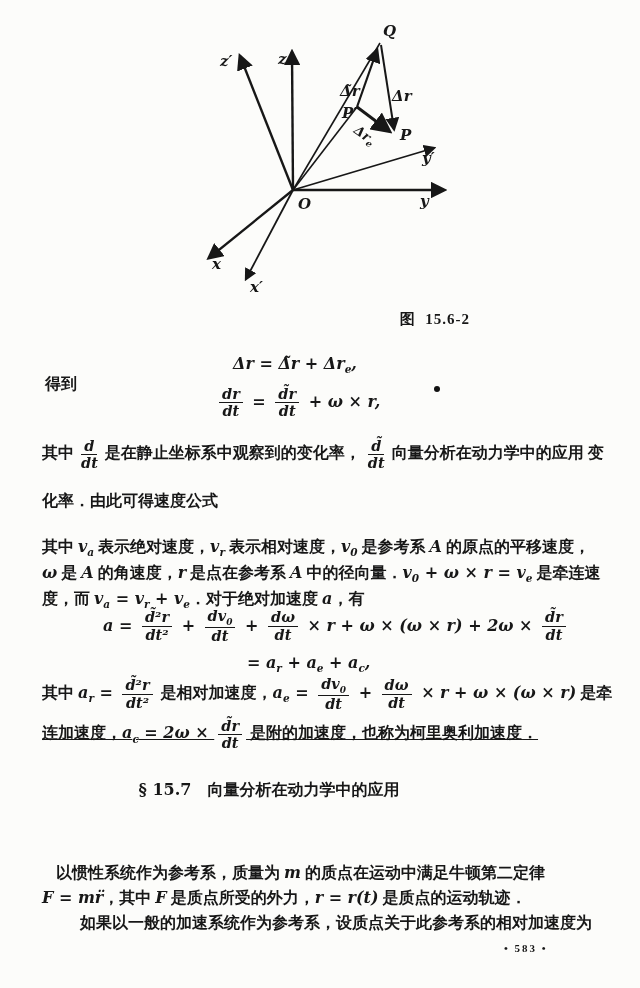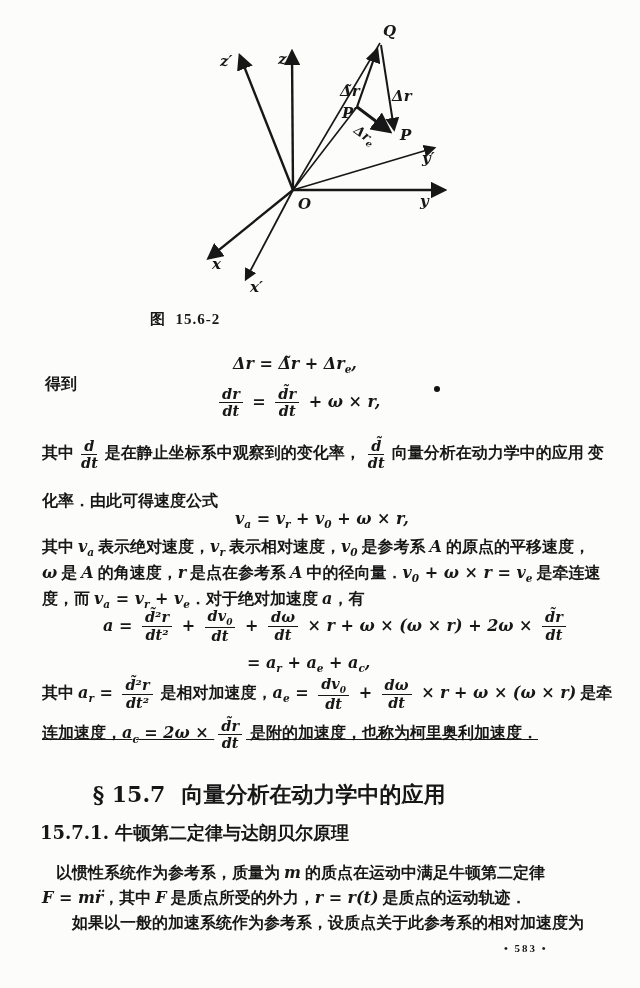--- a/index.html
+++ b/index.html
@@ -16,24 +16,24 @@
   .line{position:absolute;font-size:16px;white-space:nowrap;line-height:22px;}
   .eq{position:absolute;font-size:16px;white-space:nowrap;}
   .frac{
     display:inline-flex;flex-direction:column;align-items:center;
     vertical-align:middle;margin:0 4px;font-size:14.5px;line-height:1.12;
     font-family:"DejaVu Serif",serif;font-style:italic;font-weight:700;justify-content:center;
   }
   .frac .fn{border-bottom:1.5px solid #171717;padding:0 3px;}
   .frac .fd{padding:0 3px;}
   .frac sub{font-size:9px;}
-  .caption{position:absolute;left:150px;top:310px;width:320px;text-align:left;
+  .caption{position:absolute;left:150px;top:310px;width:320px;text-align:right;
     font-size:15px;font-weight:700;letter-spacing:1px;}
   .sec-head{position:absolute;top:780px;left:0;width:538px;text-align:center;
-    font-size:22px;font-weight:800;}
+    font-size:16px;font-weight:800;}
   .sec-head .num{margin-right:16px;font-family:"DejaVu Serif",serif;}
   .sub-head{position:absolute;top:821px;left:40px;font-size:18px;font-weight:700;}
   .sub-head .num{margin-right:6px;font-family:"DejaVu Serif",serif;font-weight:600;}
   .pageno{position:absolute;top:942px;left:504px;font-size:11px;font-weight:700;letter-spacing:2px;}
   .ink-dot{position:absolute;left:434px;top:386px;width:6px;height:6px;border-radius:50%;background:#111;}
   svg text{font-family:"DejaVu Serif",serif;font-style:italic;font-weight:700;font-size:15px;fill:#171717;}
   svg .small{font-size:13px;}
 </style>
 </head>
 <body>
@@ -93,21 +93,20 @@
 
   <div class="eq cn" style="left:42px;top:438px;"><span data-bind="para_rate.seg1">其中</span><span class="frac">
         <span class="fn" data-bind="para_rate.f1_num">d</span>
         <span class="fd" data-bind="para_rate.f1_den">dt</span>
       </span><span data-bind="para_rate.seg2">是在静止坐标系中观察到的变化率，</span><span class="frac">
         <span class="fn" data-bind="para_rate.f2_num">d̃</span>
         <span class="fd" data-bind="para_rate.f2_den">dt</span>
       </span><span data-bind="para_rate.seg3">向量分析在动力学中的应用 变</span></div>
   <div class="line cn" style="left:42px;top:490px;" data-bind="para_rate.line2">化率．由此可得速度公式</div>
 
-  <div class="eq m" style="left:235px;top:509px;"><span data-bind="eq_velocity.t1">v</span><sub data-bind="eq_velocity.s1">a</sub><span data-bind="eq_velocity.t2"> = v</span><sub data-bind="eq_velocity.s2">r</sub><span data-bind="eq_velocity.t3"> + v</span><sub data-bind="eq_velocity.s3">0</sub><span data-bind="eq_velocity.t4"> + ω × r,</span></div>
 
   <div class="line cn" style="left:42px;top:536px;"><span data-bind="para_velocity.l1.t1">其中 </span><span class="m" data-bind="para_velocity.l1.m1">v</span><sub data-bind="para_velocity.l1.s1">a</sub><span data-bind="para_velocity.l1.t2"> 表示绝对速度，</span><span class="m" data-bind="para_velocity.l1.m2">v</span><sub data-bind="para_velocity.l1.s2">r</sub><span data-bind="para_velocity.l1.t3"> 表示相对速度，</span><span class="m" data-bind="para_velocity.l1.m3">v</span><sub data-bind="para_velocity.l1.s3">0</sub><span data-bind="para_velocity.l1.t4"> 是参考系 </span><span class="m" data-bind="para_velocity.l1.m4">A</span><span data-bind="para_velocity.l1.t5"> 的原点的平移速度，</span></div>
   <div class="line cn" style="left:42px;top:562px;"><span class="m" data-bind="para_velocity.l2.m1">ω</span><span data-bind="para_velocity.l2.t1"> 是 </span><span class="m" data-bind="para_velocity.l2.m2">A</span><span data-bind="para_velocity.l2.t2"> 的角速度，</span><span class="m" data-bind="para_velocity.l2.m3">r</span><span data-bind="para_velocity.l2.t3"> 是点在参考系 </span><span class="m" data-bind="para_velocity.l2.m4">A</span><span data-bind="para_velocity.l2.t4"> 中的径向量．</span><span class="m" data-bind="para_velocity.l2.m5">v</span><sub data-bind="para_velocity.l2.s5">0</sub><span class="m" data-bind="para_velocity.l2.m6"> + ω × r = v</span><sub data-bind="para_velocity.l2.s6">e</sub><span data-bind="para_velocity.l2.t5"> 是牵连速</span></div>
   <div class="line cn" style="left:42px;top:588px;"><span data-bind="para_velocity.l3.t1">度，而 </span><span class="m" data-bind="para_velocity.l3.m1">v</span><sub data-bind="para_velocity.l3.s1">a</sub><span class="m" data-bind="para_velocity.l3.m2"> = v</span><sub data-bind="para_velocity.l3.s2">r</sub><span class="m" data-bind="para_velocity.l3.m3"> + v</span><sub data-bind="para_velocity.l3.s3">e</sub><span data-bind="para_velocity.l3.t2">．对于绝对加速度 </span><span class="m" data-bind="para_velocity.l3.m4">a</span><span data-bind="para_velocity.l3.t3">，有</span></div>
 
   <div class="eq m" style="left:103px;top:608px;"><span data-bind="eq_accel.l1.lhs">a</span><span data-bind="eq_accel.l1.eq"> = </span><span class="frac">
         <span class="fn" data-bind="eq_accel.l1.f1_num">d̃²r</span>
         <span class="fd" data-bind="eq_accel.l1.f1_den">dt²</span>
       </span><span data-bind="eq_accel.l1.p1"> + </span><span class="frac">
         <span class="fn"><span data-bind="eq_accel.l1.f2_num">dv</span><sub data-bind="eq_accel.l1.f2_num_sub">0</sub></span>
@@ -130,21 +129,20 @@
       </span><span class="m" data-bind="para_accel.l1.p1"> + </span><span class="frac">
         <span class="fn" data-bind="para_accel.l1.f3_num">dω</span>
         <span class="fd" data-bind="para_accel.l1.f3_den">dt</span>
       </span><span class="m" data-bind="para_accel.l1.m3"> × r + ω × (ω × r)</span><span data-bind="para_accel.l1.t3"> 是牵</span></div>
   <div class="eq cn" style="left:42px;top:718px;text-decoration:underline;"><span data-bind="para_accel.l2.t1">连加速度，</span><span class="m" data-bind="para_accel.l2.m1">a</span><sub data-bind="para_accel.l2.s1">c</sub><span class="m" data-bind="para_accel.l2.m2"> = 2ω × </span><span class="frac">
         <span class="fn" data-bind="para_accel.l2.f4_num">d̃r</span>
         <span class="fd" data-bind="para_accel.l2.f4_den">dt</span>
       </span><span data-bind="para_accel.l2.t2"> 是附的加速度，也称为</span><span class="cnb" data-bind="para_accel.l2.bold">柯里奥利加速度</span><span data-bind="para_accel.l2.t3">．</span></div>
 
   <div class="sec-head cn"><span class="num" data-bind="section.number">§ 15.7</span><span data-bind="section.title">向量分析在动力学中的应用</span></div>
-  <div class="sub-head cn"><span class="num" data-bind="subsection.number">15.7.1.</span><span data-bind="subsection.title">牛顿第二定律与达朗贝尔原理</span></div>
 
   <div class="line cn" style="left:56px;top:862px;"><span data-bind="para_newton.l1.t1">以惯性系统作为参考系，质量为 </span><span class="m" data-bind="para_newton.l1.m1">m</span><span data-bind="para_newton.l1.t2"> 的质点在运动中满足牛顿第二定律</span></div>
   <div class="line cn" style="left:42px;top:887px;"><span class="m" data-bind="para_newton.l2.m1">F = mr̈</span><span data-bind="para_newton.l2.t1">，其中 </span><span class="m" data-bind="para_newton.l2.m2">F</span><span data-bind="para_newton.l2.t2"> 是质点所受的外力，</span><span class="m" data-bind="para_newton.l2.m3">r = r(t)</span><span data-bind="para_newton.l2.t3"> 是质点的运动轨迹．</span></div>
-  <div class="line cn" style="left:72px;top:912px;"><span data-bind="para_newton.l3.t1">如果以一般的加速系统作为参考系，设质点关于此参考系的相对加速度为</span></div>
+  <div class="line cn" style="left:80px;top:912px;"><span data-bind="para_newton.l3.t1">如果以一般的加速系统作为参考系，设质点关于此参考系的相对加速度为</span></div>
 
   <div class="pageno cn" data-bind="page_number">• 583 •</div>
 
 </div>
 
 </body></html>

